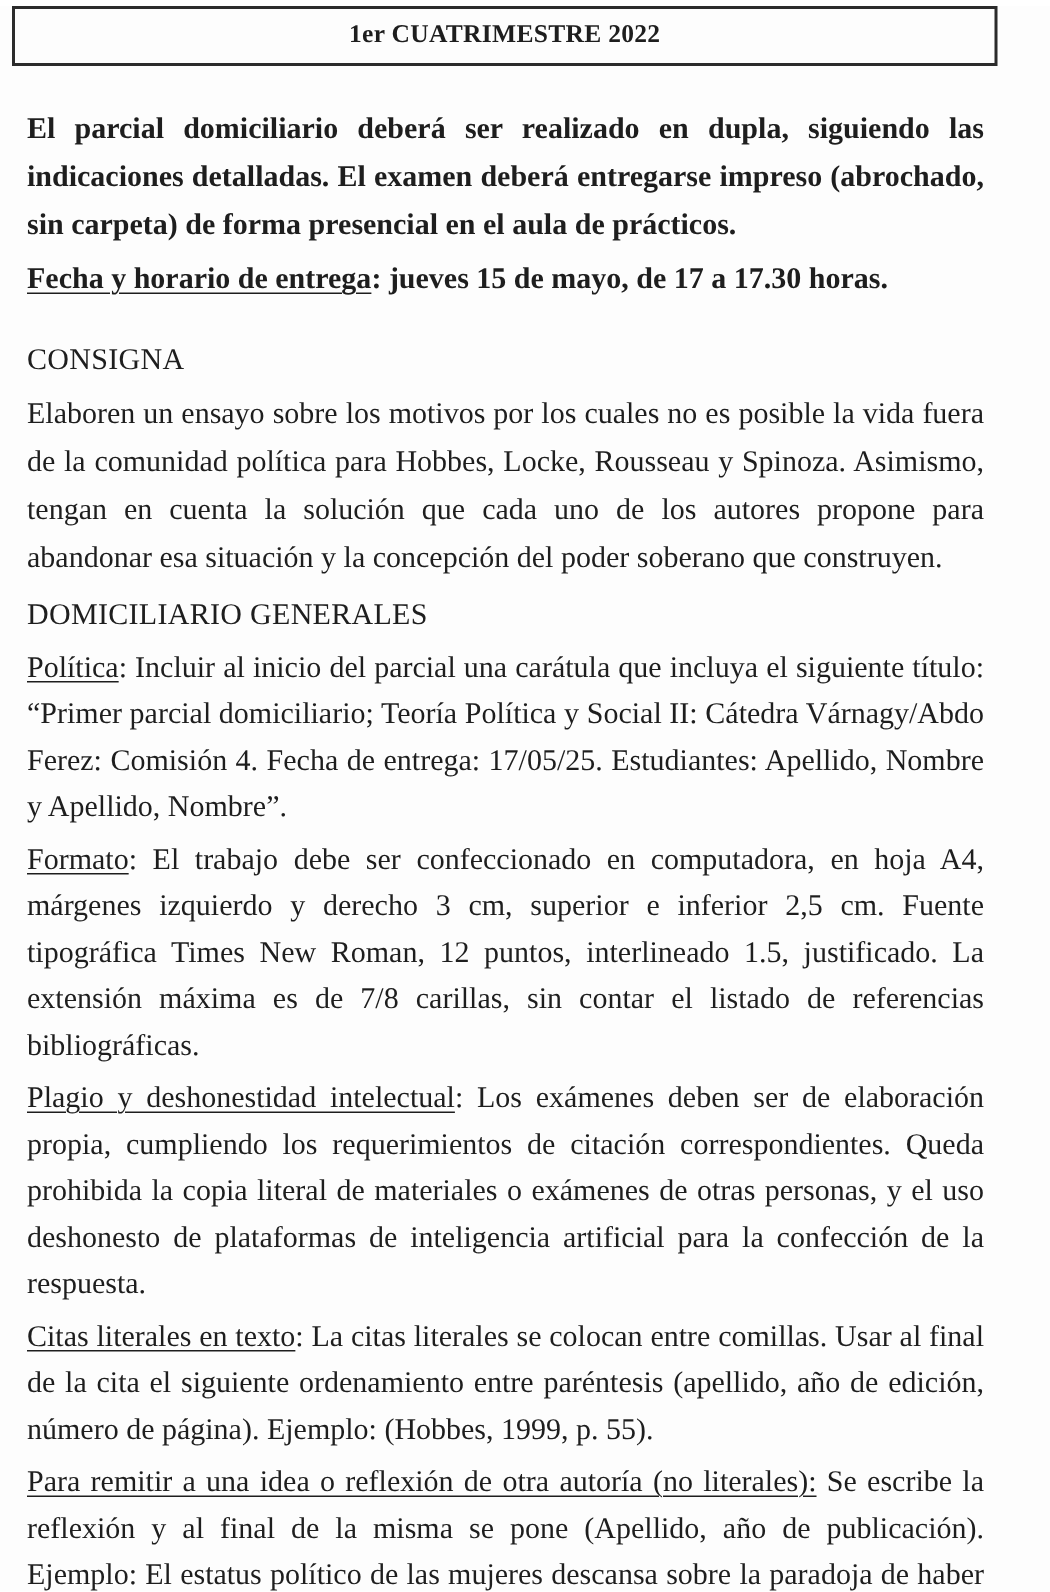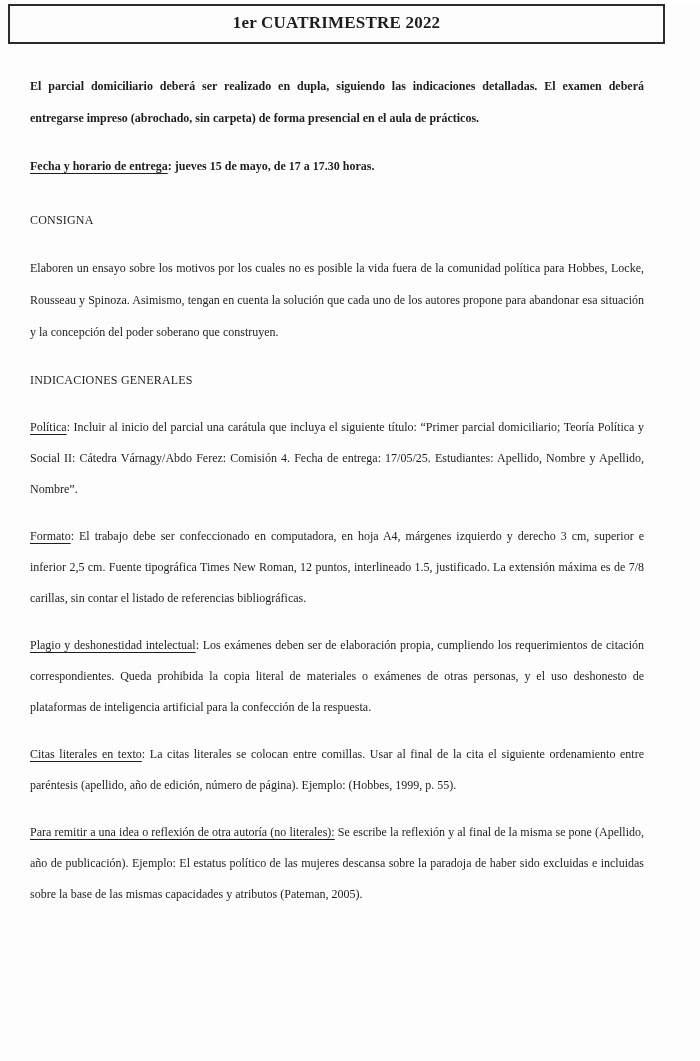--- a/index.html
+++ b/index.html
@@ -35,22 +35,22 @@
   }
   .title-line {
     font-weight: bold;
     font-size: 17px;
     line-height: 30px;
     letter-spacing: 0.2px;
     white-space: nowrap;
   }
   
   p, h2 {
-    margin: 16px;
-    font-size: 12px;
+    margin: 4px;
+    font-size: 20px;
     line-height: 32px;
     text-align: justify;
   }
   .intro-paragraph {
     margin-top: 26px;
     font-weight: bold;
   }
   .delivery-line {
     font-weight: bold;
   }
@@ -92,21 +92,21 @@
   </div>
 
   <p class="intro-paragraph">El parcial domiciliario deberá ser realizado en dupla, siguiendo las indicaciones detalladas. El examen deberá entregarse impreso (abrochado, sin carpeta) de forma presencial en el aula de prácticos.</p>
 
   <p class="delivery-line"><span class="u">Fecha y horario de entrega</span><span>: jueves 15 de mayo, de 17 a 17.30 horas.</span></p>
 
   <h2 class="section-heading consigna-heading">CONSIGNA</h2>
   <p class="consigna-body">Elaboren un ensayo sobre los motivos por los cuales no es posible la vida fuera de la comunidad política para Hobbes, Locke, Rousseau y Spinoza. Asimismo, tengan en cuenta la solución que cada uno de los autores propone para abandonar esa situación y la concepción del poder soberano que construyen.</p>
 
 
-  <h2 class="section-heading indicaciones-heading">INDICACIONES GENERALES</h2>
+  <h2 class="section-heading indicaciones-heading">DOMICILIARIO GENERALES</h2>
 
   <p class="indication-item"><span class="u">Política</span><span>: </span><span>Incluir al inicio del parcial una carátula que incluya el siguiente título: “Primer parcial domiciliario; Teoría Política y Social II: Cátedra Várnagy/Abdo Ferez: Comisión 4. Fecha de entrega: 17/05/25. Estudiantes: Apellido, Nombre y Apellido, Nombre”.</span></p>
 
   <p class="indication-item"><span class="u">Formato</span><span>: </span><span>El trabajo debe ser confeccionado en computadora, en hoja A4, márgenes izquierdo y derecho 3 cm, superior e inferior 2,5 cm. Fuente tipográfica Times New Roman, 12 puntos, interlineado 1.5, justificado. La extensión máxima es de 7/8 carillas, sin contar el listado de referencias bibliográficas.</span></p>
 
   <p class="indication-item"><span class="u">Plagio y deshonestidad intelectual</span><span>: </span><span>Los exámenes deben ser de elaboración propia, cumpliendo los requerimientos de citación correspondientes. Queda prohibida la copia literal de materiales o exámenes de otras personas, y el uso deshonesto de plataformas de inteligencia artificial para la confección de la respuesta.</span></p>
 
   <p class="indication-item"><span class="u">Citas literales en texto</span><span>: </span><span>La citas literales se colocan entre comillas. Usar al final de la cita el siguiente ordenamiento entre paréntesis (apellido, año de edición, número de página). Ejemplo: (Hobbes, 1999, p. 55).</span></p>
 
   <p class="indication-item"><span class="u">Para remitir a una idea o reflexión de otra autoría (no literales):</span><span> </span><span>Se escribe la reflexión y al final de la misma se pone (Apellido, año de publicación). Ejemplo: El estatus político de las mujeres descansa sobre la paradoja de haber sido excluidas e incluidas sobre la base de las mismas capacidades y atributos (Pateman, 2005).</span></p>

